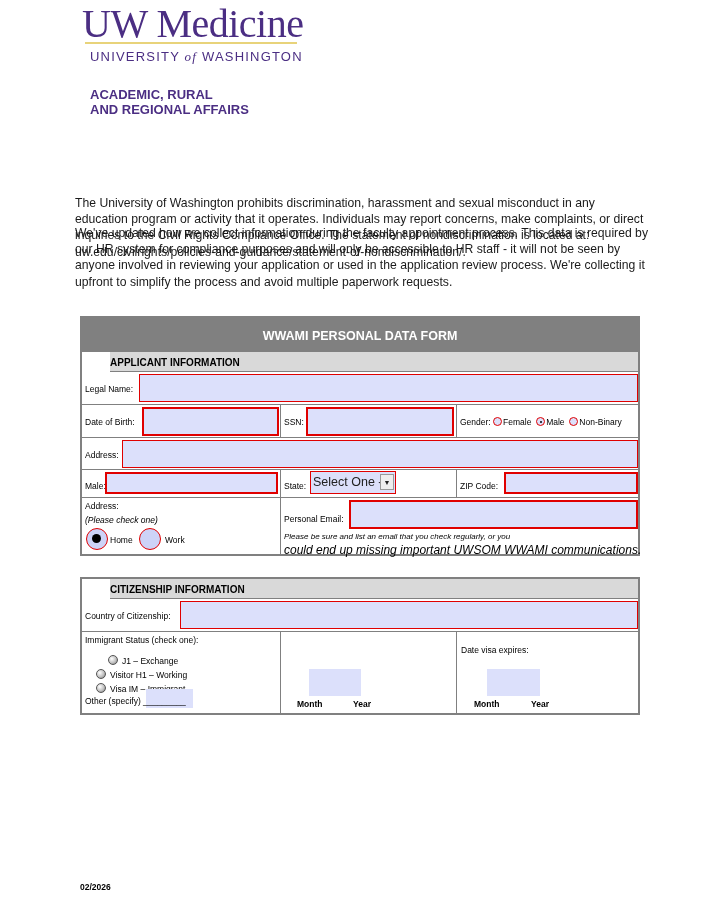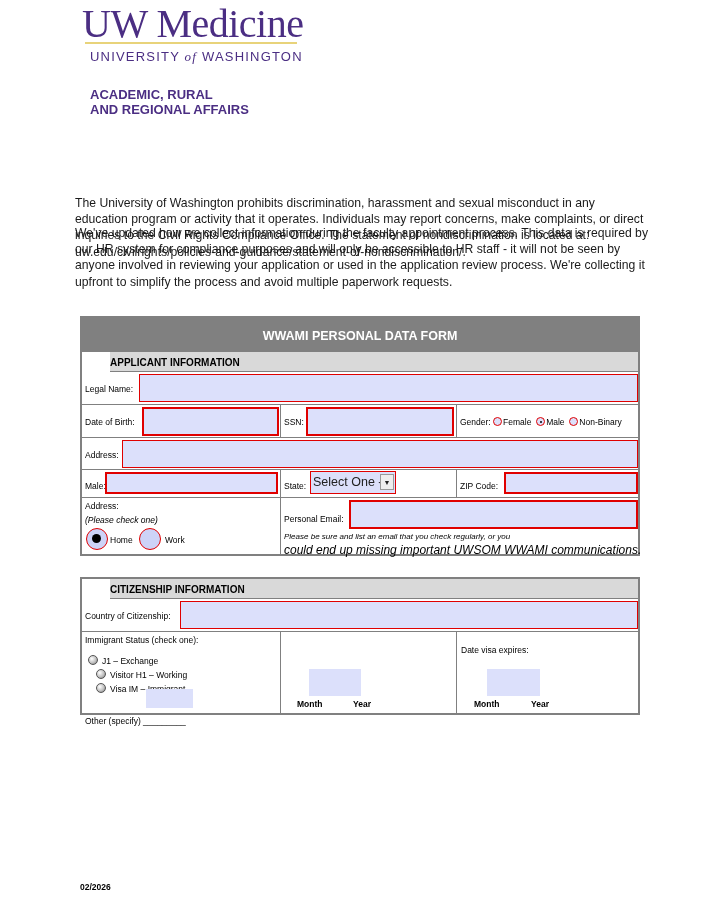--- a/index.html
+++ b/index.html
@@ -123,25 +123,25 @@
   <div class="sec-bar">CITIZENSHIP INFORMATION</div>
 
   <div class="row" style="height:33px;">
     <span class="lbl" style="left:3px;top:12px;">Country of Citizenship:</span>
     <div class="fld" style="left:98px;top:2px;right:0;height:28px;"></div>
   </div>
 
   <div class="row" style="height:82px;">
     <div class="cell" style="left:0;width:198px;">
       <span class="lbl" style="left:3px;top:3px;">Immigrant Status (check one):</span>
-      <span class="lbl" style="left:6px;top:23px;"><span class="gradio"></span><span>J1 – Exchange</span></span>
+      <span class="lbl" style="left:26px;top:23px;"><span class="gradio"></span><span>J1 – Exchange</span></span>
       <span class="lbl" style="left:14px;top:37px;"><span class="gradio"></span><span>Visitor H1 – Working</span></span>
       <span class="lbl" style="left:14px;top:51px;"><span class="gradio"></span><span>Visa IM – Immigrant</span></span>
       <div class="fld plain" style="left:64px;top:57px;width:47px;height:19px;"></div>
-      <span class="lbl" style="left:3px;top:84px;">Other (specify) _________</span>
+      <span class="lbl" style="left:3px;top:64px;">Other (specify) _________</span>
     </div>
     <div class="cell vline" style="left:198px;width:176px;">
       <div class="fld plain" style="left:28px;top:37px;width:52px;height:27px;"></div>
       <span class="lbl" style="left:16px;top:67px;font-weight:bold;">Month</span>
       <span class="lbl" style="left:72px;top:67px;font-weight:bold;">Year</span>
     </div>
     <div class="cell vline" style="left:374px;right:0;">
       <span class="lbl" style="left:4px;top:13px;">Date visa expires:</span>
       <div class="fld plain" style="left:30px;top:37px;width:53px;height:27px;"></div>
       <span class="lbl" style="left:17px;top:67px;font-weight:bold;">Month</span>

